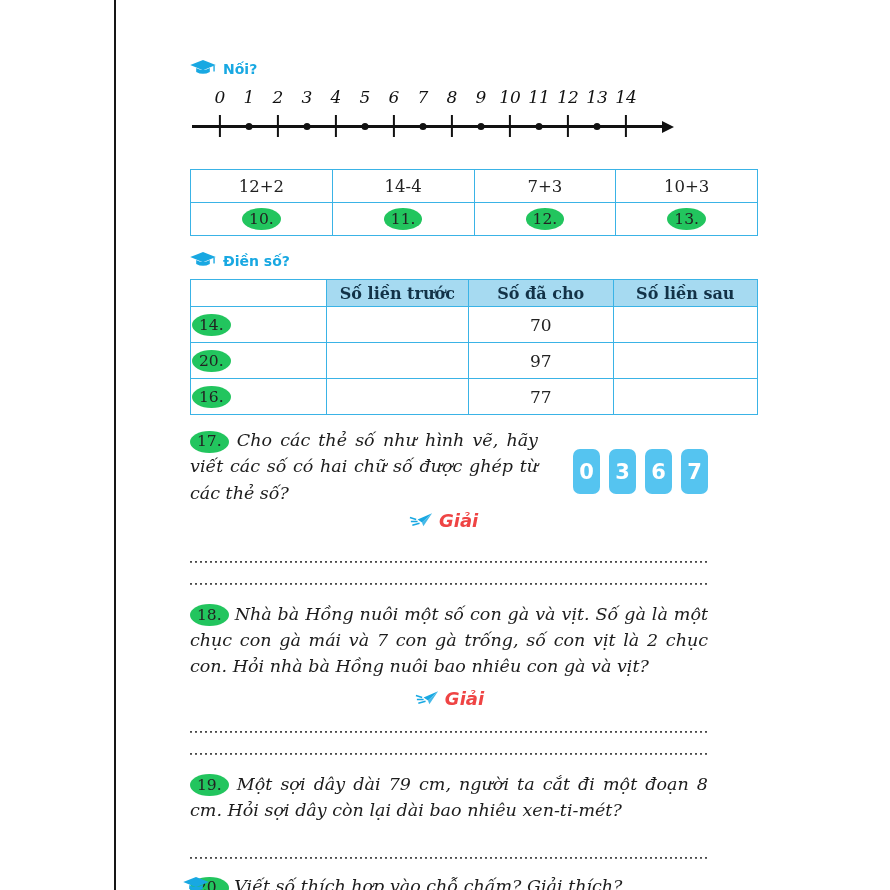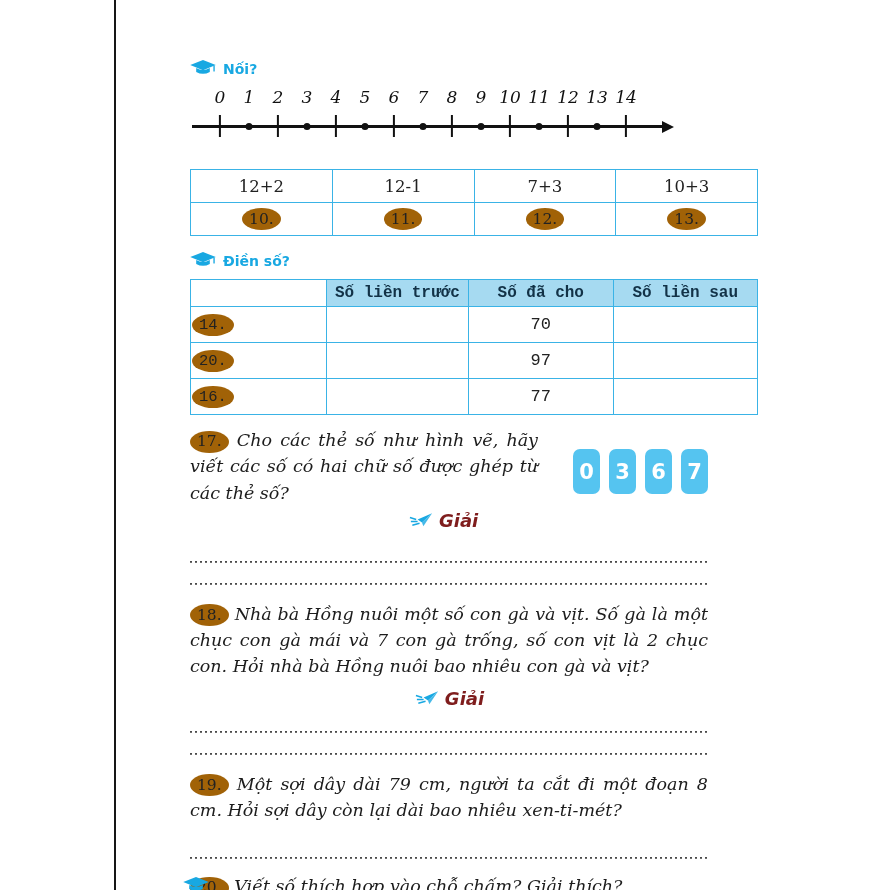--- a/index.html
+++ b/index.html
@@ -28,46 +28,46 @@
   .nl-marker.tick .nl-mark { position:absolute; top:28px; left:0; transform:translateX(-50%);
     width:2.2px; height:22px; background:#111; display:block; }
   .nl-marker.dot .nl-mark { position:absolute; top:35.5px; left:0; transform:translateX(-50%);
     width:7px; height:7px; border-radius:50%; background:#111; display:block; }
 
   
   table { border-collapse:collapse; width:568px; table-layout:fixed; }
   td, th { border:1.6px solid #3ab3e6; font-size:16.5px; }
   .t1 { margin:0 0 16px 0; }
   .t1 td { height:30px; text-align:center; color:#222; }
-  .t2 { margin:4px 0 12px 0;font-family:Liberation Mono, monospace; }
+  .t2 { margin:4px 0 12px 0; }
   .t2 col.c1 { width:124px; } .t2 col.c2 { width:130px; }
   .t2 col.c3 { width:132px; } .t2 col.c4 { width:132px; }
   .t2 th { height:24px; background:#a6daf1; color:#123247; font-weight:bold; font-size:16px; }
   .t2 th.blank { background:#ffffff; }
   .t2 td { height:33px; text-align:center; font-size:17px; color:#222; }
   .t2 td.numcell { text-align:left; }
 
   .badge {
     display:inline-flex; align-items:center; justify-content:center;
-    background:#a16207; border-radius:50%; min-width:28px; height:22px; padding:1px 7px;
+    background:#22c55e; border-radius:50%; min-width:28px; height:22px; padding:1px 7px;
     font-style:normal; font-size:15.5px; color:#222; box-sizing:border-box;
   }
 
   
   .ptext { margin:0; font-style:italic; font-size:17.5px; line-height:1.5; text-align:justify; }
   .p17-flex { display:flex; align-items:flex-start; margin-top:2px; }
   .p17-left { width:348px; }
   .cards { display:flex; gap:9px; margin-left:auto; margin-top:22px; }
   .card { width:27px; height:45px; border-radius:7px; background:#55c4f0; color:#fff;
     display:flex; align-items:center; justify-content:center;
     font-family:"DejaVu Sans", sans-serif; font-weight:bold; font-size:21px; }
   .giai-row { display:flex; align-items:center; gap:6px; margin:4px 0 0 218px; }
   .giai-center { display:flex; align-items:center; gap:6px; justify-content:center; margin:8px 0 2px 0; }
   .giai-label { font-family:"DejaVu Sans", sans-serif; font-weight:bold; font-style:italic;
-    font-size:18px; color:#7f1d1d; }
+    font-size:18px; color:#ef4444; }
   .pen-icon svg { display:block; }
 
   .dotline { height:22px;
     background-image:repeating-linear-gradient(to right, #4a4a4a 0 1.6px, transparent 1.6px 5px);
     background-repeat:no-repeat; background-position:0 100%; background-size:100% 1.8px; }
 
   .mt14 { margin-top:14px; } .mt16 { margin-top:16px; } .mt10 { margin-top:10px; }
 
   .bottom-cap { position:absolute; left:183px; top:877px; }
 </style>
@@ -155,21 +155,21 @@
           <span class="nl-label">14</span>
           <i class="nl-mark"></i>
         </div>
       </div>
   </div>
 
   <table class="t1">
     <tbody>
         <tr>
       <td>12+2</td>
-      <td>12-1</td>
+      <td>14-4</td>
       <td>7+3</td>
       <td>10+3</td>
     </tr>
     <tr>
       <td><span class="badge">10.</span></td>
       <td><span class="badge">11.</span></td>
       <td><span class="badge">12.</span></td>
       <td><span class="badge">13.</span></td>
     </tr>
   </tbody>

